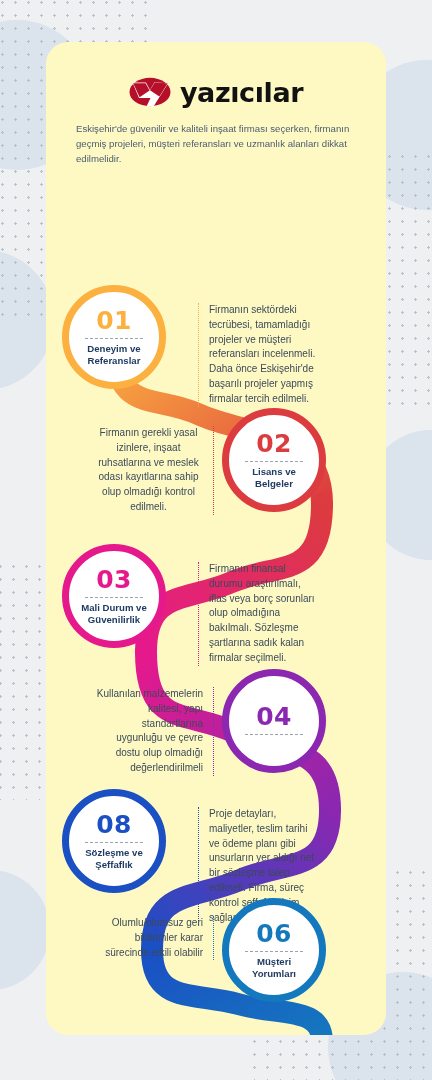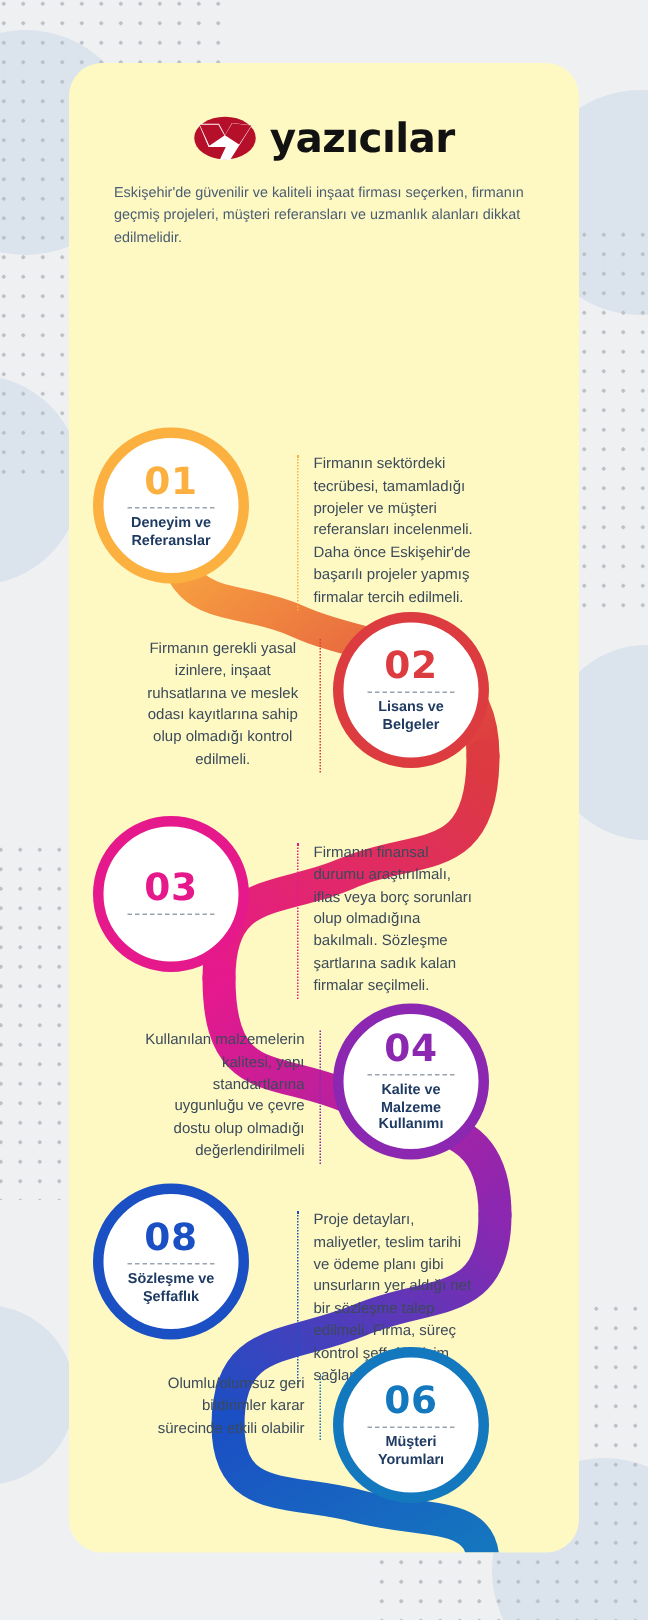--- a/index.html
+++ b/index.html
@@ -252,31 +252,31 @@
       </div>
       <div class="desc" style="color: rgb(220, 59, 63); text-align: center;">
         <span>Firmanın gerekli yasal izinlere, inşaat ruhsatlarına ve meslek odası kayıtlarına sahip olup olmadığı kontrol edilmeli.</span>
       </div>
     </div>
 
     <div class="step right" style="top:502px;">
       <div class="bubble" style="border-color: rgb(230, 25, 140);">
         <div class="num" style="color: rgb(230, 25, 140);">03</div>
         <div class="rule"></div>
+        <div class="btitle">Mali Durum ve Güvenilirlik</div>
       </div>
       <div class="desc" style="color: rgb(230, 25, 140);">
         <span>Firmanın finansal durumu araştırılmalı, iflas veya borç sorunları olup olmadığına bakılmalı. Sözleşme şartlarına sadık kalan firmalar seçilmeli.</span>
       </div>
     </div>
 
     <div class="step left" style="top:627px;">
       <div class="bubble" style="border-color: rgb(139, 39, 176);">
         <div class="num" style="color: rgb(139, 39, 176);">04</div>
         <div class="rule"></div>
-        <div class="btitle">Kalite ve Malzeme Kullanımı</div>
       </div>
       <div class="desc" style="color: rgb(139, 39, 176);">
         <span>Kullanılan malzemelerin kalitesi, yapı standartlarına uygunluğu ve çevre dostu olup olmadığı değerlendirilmeli</span>
       </div>
     </div>
 
     <div class="step right" style="top:747px;">
       <div class="bubble" style="border-color: rgb(27, 79, 196);">
         <div class="num" style="color: rgb(27, 79, 196);">08</div>
         <div class="rule"></div>

